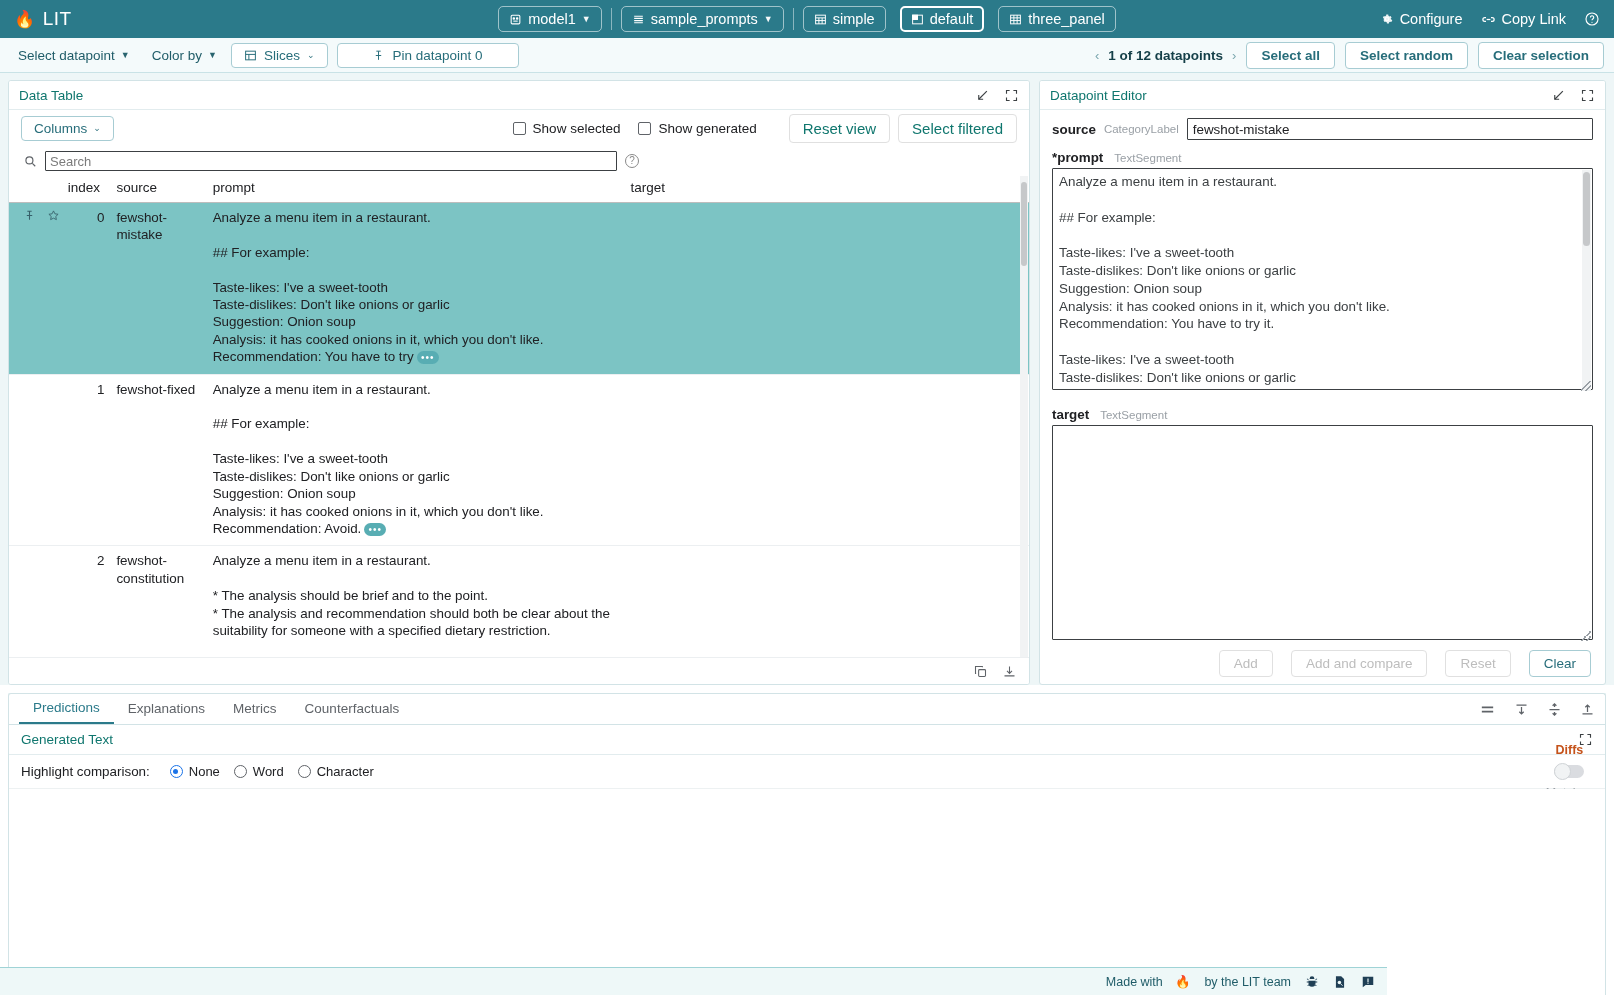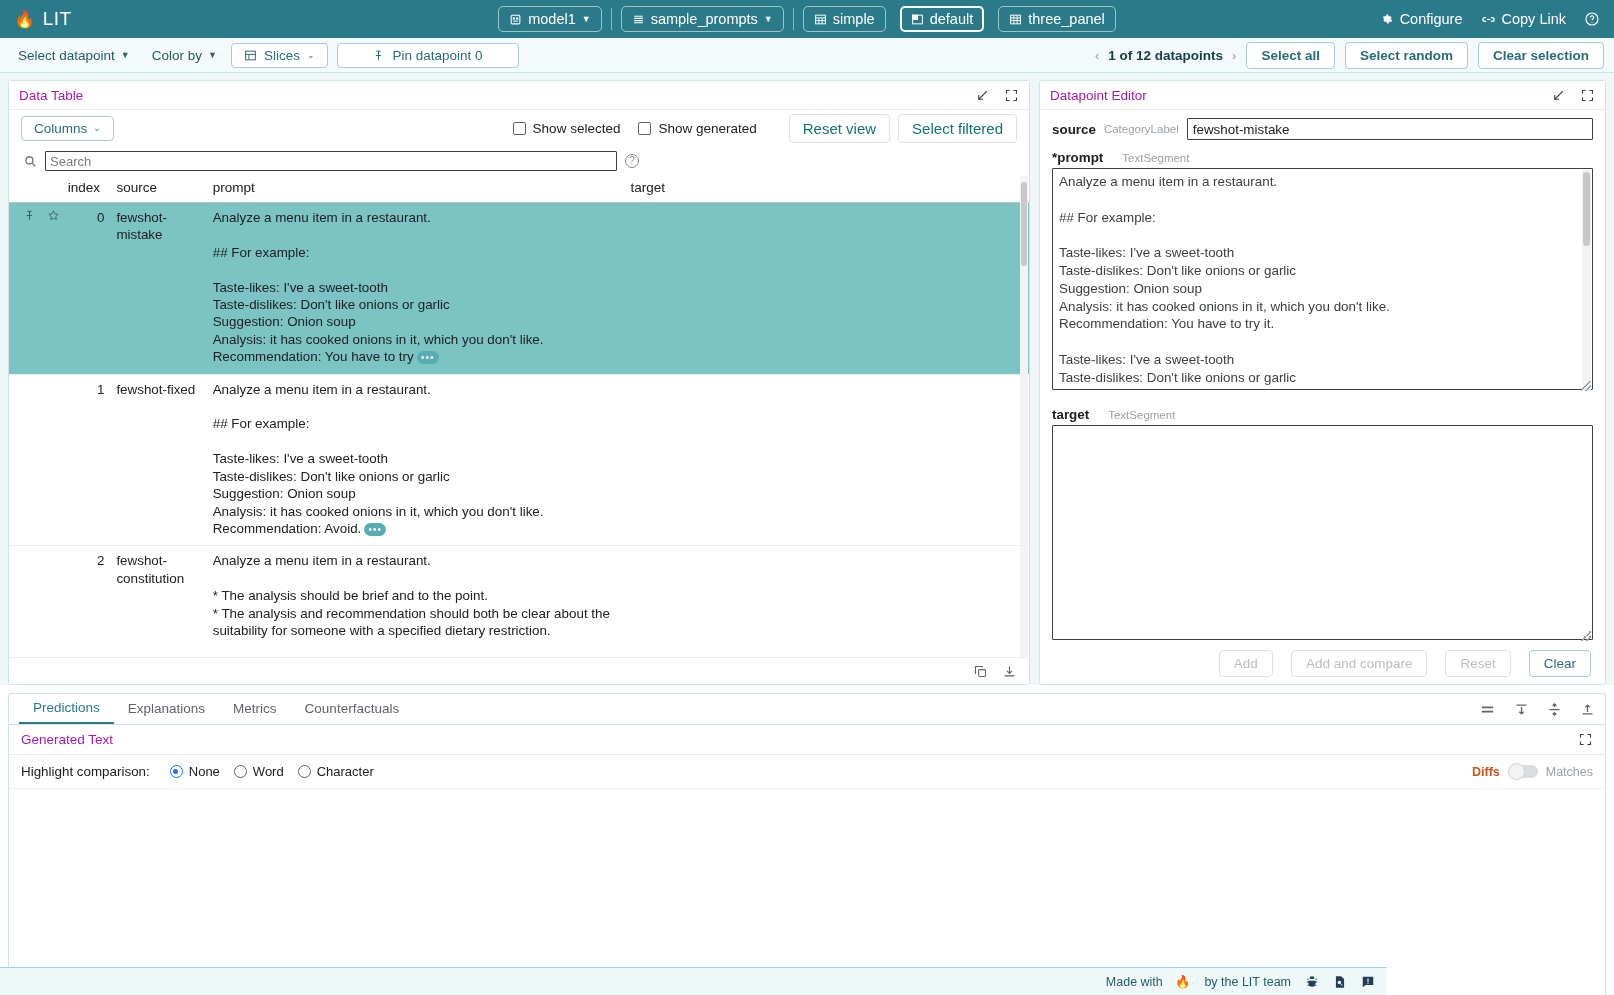--- a/index.html
+++ b/index.html
@@ -119,21 +119,21 @@
     overflow: hidden;
   }
   .module-header {
     height: 29px;
     display: flex; align-items: center;
     padding: 0 10px;
     border-bottom: 1px solid #e2ecee;
     background: #ffffff;
     flex: 0 0 auto;
   }
-  .module-title { font-size: 13.5px; color: #a21caf; }
+  .module-title { font-size: 13.5px; color: #0f766e; }
   .module-header-icons { margin-left: auto; display: flex; align-items: center; gap: 14px; color: #5f6368; }
   .hdr-icon { cursor: pointer; display: inline-flex; }
 
   
   #data-table-module { flex: 0 0 1022px; }
   .dt-controls {
     height: 36px; display: flex; align-items: center;
     padding: 0 12px; gap: 10px; flex: 0 0 auto;
   }
   .columns-btn {
@@ -222,21 +222,21 @@
   #datapoint-editor-module { flex: 1 1 auto; }
   .de-body { flex: 1 1 auto; padding: 8px 12px 0 12px; overflow: hidden; display:flex; flex-direction:column; }
   .field-row { display: flex; align-items: center; gap: 8px; margin-bottom: 10px; }
   .field-name { font-size: 13.4px; font-weight: 700; color: #202124; }
   .field-type { font-size: 11.5px; color: #9aa0a6; }
   .field-input {
     flex: 1 1 auto; height: 22px; border: 1px solid #3c4043; border-radius: 1px;
     font-size: 13.4px; padding: 1px 5px; color: #202124;
     font-family: "Liberation Sans", sans-serif; background: #fff;
   }
-  .field-label-line { display: flex; align-items: baseline; gap: 19px; margin-bottom: 3px; }
+  .field-label-line { display: flex; align-items: baseline; gap: 11px; margin-bottom: 3px; }
   .ta-wrap { position: relative; }
   .field-textarea {
     width: 100%;
     border: 1px solid #3c4043; border-radius: 1px;
     font-family: "Liberation Sans", sans-serif;
     font-size: 13.4px; line-height: 17.8px; color: #3c4043;
     padding: 4px 6px; resize: none; background: #fff;
     white-space: pre-wrap; overflow: hidden;
   }
   #prompt-textarea { height: 222px; }
@@ -300,21 +300,21 @@
   .radio-item { display: inline-flex; align-items: center; gap: 6px; font-size: 13px; color: #202124; cursor: pointer; }
   .radio {
     width: 13px; height: 13px; border-radius: 50%;
     border: 1.5px solid #5f6368; display: inline-block; position: relative; background: #fff;
   }
   .radio.checked { border-color: #1a73e8; }
   .radio.checked::after {
     content: ""; position: absolute; left: 2.5px; top: 2.5px;
     width: 5px; height: 5px; border-radius: 50%; background: #1a73e8;
   }
-  .gt-right { margin-left: auto; display: flex; align-items: center; gap: 8px; }
+  .gt-right { margin-left: auto; display: flex; align-items: center; gap: 8px; flex-direction: column; }
   .diffs-label { font-size: 12.5px; color: #c5531b; font-weight: 700; }
   .matches-label { font-size: 12.5px; color: #9aa0a6; }
   .toggle {
     width: 30px; height: 13px; border-radius: 7px; background: #dadce0; position: relative; cursor: pointer;
   }
   .toggle .knob {
     position: absolute; left: 0px; top: -2px; width: 17px; height: 17px;
     border-radius: 50%; background: #f1f3f4; border: 1px solid #cfd3d6;
   }
   .gt-content { flex: 1 1 auto; background: #fff; }

